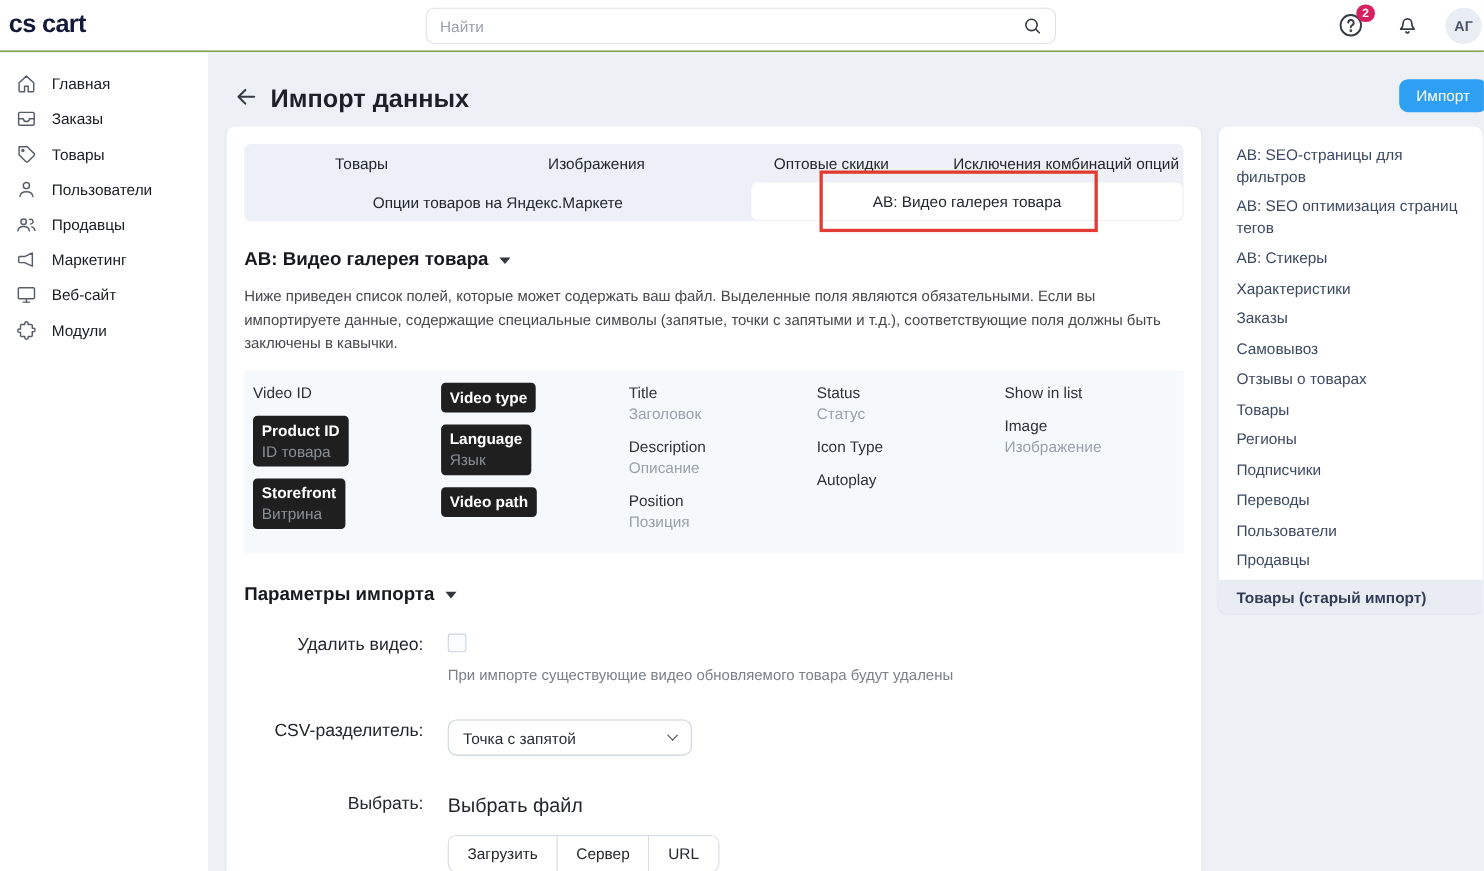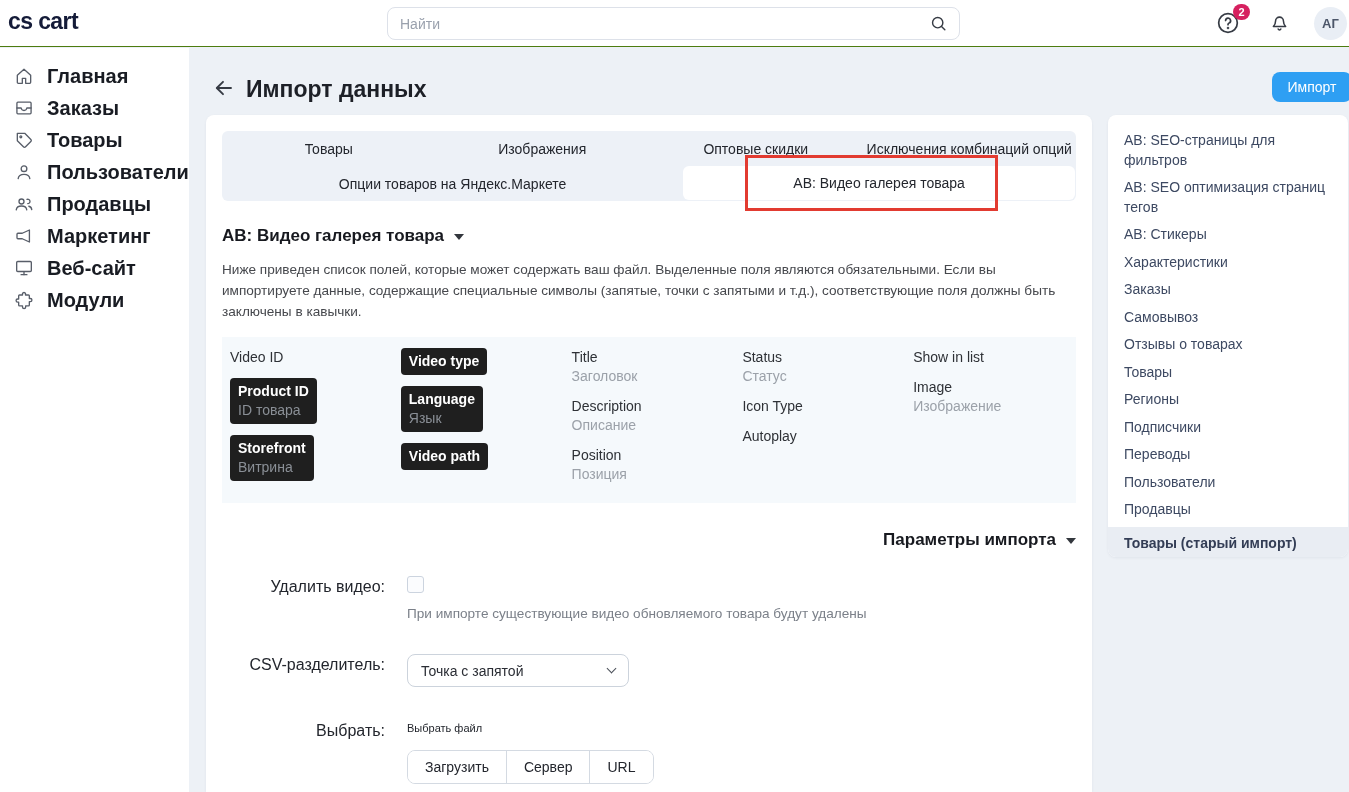--- a/index.html
+++ b/index.html
@@ -22,21 +22,21 @@
   .help-wrap svg { width:26px; height:26px; }
   .help-badge { position:absolute; top:-6px; right:-9px; min-width:17px; height:16px; padding:0 4px; background:#d6205f; color:#fff; font-size:11px; font-weight:700; border-radius:9px; display:flex; align-items:center; justify-content:center; }
   .bell-wrap { position:absolute; left:1268px; top:11px; cursor:pointer; }
   .bell-wrap svg { width:23px; height:23px; }
   .avatar { position:absolute; left:1314px; top:7px; width:33px; height:33px; border-radius:50%; background:#e9eef5; color:#4c5669; font-size:13px; font-weight:700; display:flex; align-items:center; justify-content:center; cursor:pointer; }
 
   
   .sidebar { position:absolute; top:48px; left:0; bottom:0; width:189px; background:#fff; padding-top:12px; }
   .side-item { display:flex; align-items:center; gap:13px; padding-left:14px; height:32px; cursor:pointer; }
   .side-item .icon svg { width:20px; height:20px; stroke:#585e69; }
-  .side-label { font-size:20px; font-weight:700; color:#191c23; }
+  .side-label { font-size:14px; font-weight:400; color:#191c23; }
 
   
   .back-btn { position:absolute; left:212px; top:76px; width:24px; height:24px; cursor:pointer; }
   .back-btn svg { width:24px; height:24px; stroke-width:1.9; }
   .page-title { position:absolute; left:246px; top:76px; font-size:23px; font-weight:700; color:#1d2027; }
   .btn-import { position:absolute; left:1272px; top:72px; width:80px; height:30px; background:#2e9ff3; border:none; border-radius:8px; color:#fff; font-size:14px; font-family:inherit; cursor:pointer; }
 
   
   .main-card { position:absolute; left:206px; top:115px; width:886px; height:677px; background:#fff; border-radius:8px 8px 0 0; box-shadow:0 1px 3px rgba(20,30,60,.06); padding:16px; overflow:hidden; }
   .tabs-box { background:#edf1f7; border-radius:6px; }
@@ -52,30 +52,30 @@
 
   .fields-area { margin-top:15px; background:#f5f9fc; display:flex; padding:11px 0 1px 0; min-height:166px; }
   .fcol { flex:1; padding:0 8px; display:flex; flex-direction:column; align-items:flex-start; }
   .field { margin-bottom:11px; }
   .fname { font-size:14px; color:#2e3136; line-height:19px; }
   .fsub { font-size:14px; color:#9ba1a9; line-height:19px; }
   .field.required { background:#1f1f1f; border-radius:4px; padding:4px 8px; }
   .field.required .fname { color:#fff; font-weight:700; }
   .field.required .fsub { color:#8a8f96; }
 
-  .params-head { margin-top:27px;justify-content:flex-end; }
+  .params-head { margin-top:27px; }
   .form { margin-top:26px; }
   .form-row { display:flex; margin-bottom:33px; }
   .form-label { flex:0 0 163px; text-align:right; font-size:16px; color:#23262d; padding-top:2px; }
   .form-ctl { margin-left:22px; }
   .checkbox { width:17px; height:17px; border:1px solid #ccd4df; border-radius:3px; background:#fbfcfe; cursor:pointer; }
   .note { margin-top:13px; font-size:13.6px; color:#7b8089; }
   .select { width:222px; height:33px; border:1px solid #ccd3dc; border-radius:8px; display:flex; align-items:center; justify-content:space-between; padding:0 13px; font-size:14px; color:#2a2d34; cursor:pointer; background:#fff; }
   .chev { width:7px; height:7px; border-right:1.6px solid #4a4f58; border-bottom:1.6px solid #4a4f58; transform:rotate(45deg); margin-top:-4px; }
-  .file-label { font-size:11px; color:#23262d; padding-top:2px; }
+  .file-label { font-size:18px; color:#23262d; padding-top:2px; }
   .seg-group { margin-top:16px; display:inline-flex; border:1px solid #d4dae2; border-radius:8px; overflow:hidden; background:#fff; }
   .seg-btn { padding:8px 17px; font-size:14px; color:#23262d; background:#fff; border:none; border-left:1px solid #d4dae2; font-family:inherit; cursor:pointer; }
   .seg-btn:first-child { border-left:none; }
 
   
   .right-panel { position:absolute; left:1108px; top:115px; width:240px; height:442px; background:#fff; border-radius:8px; box-shadow:0 1px 3px rgba(20,30,60,.06); padding:12px 0; overflow:hidden; }
   .rp-item { padding:4px 16px; font-size:14px; line-height:19.5px; color:#3d4962; cursor:pointer; }
   .rp-item.active { background:#e9edf3; font-weight:700; color:#333d55; padding:7px 16px; margin-top:3px; }
 </style>
 </head>

